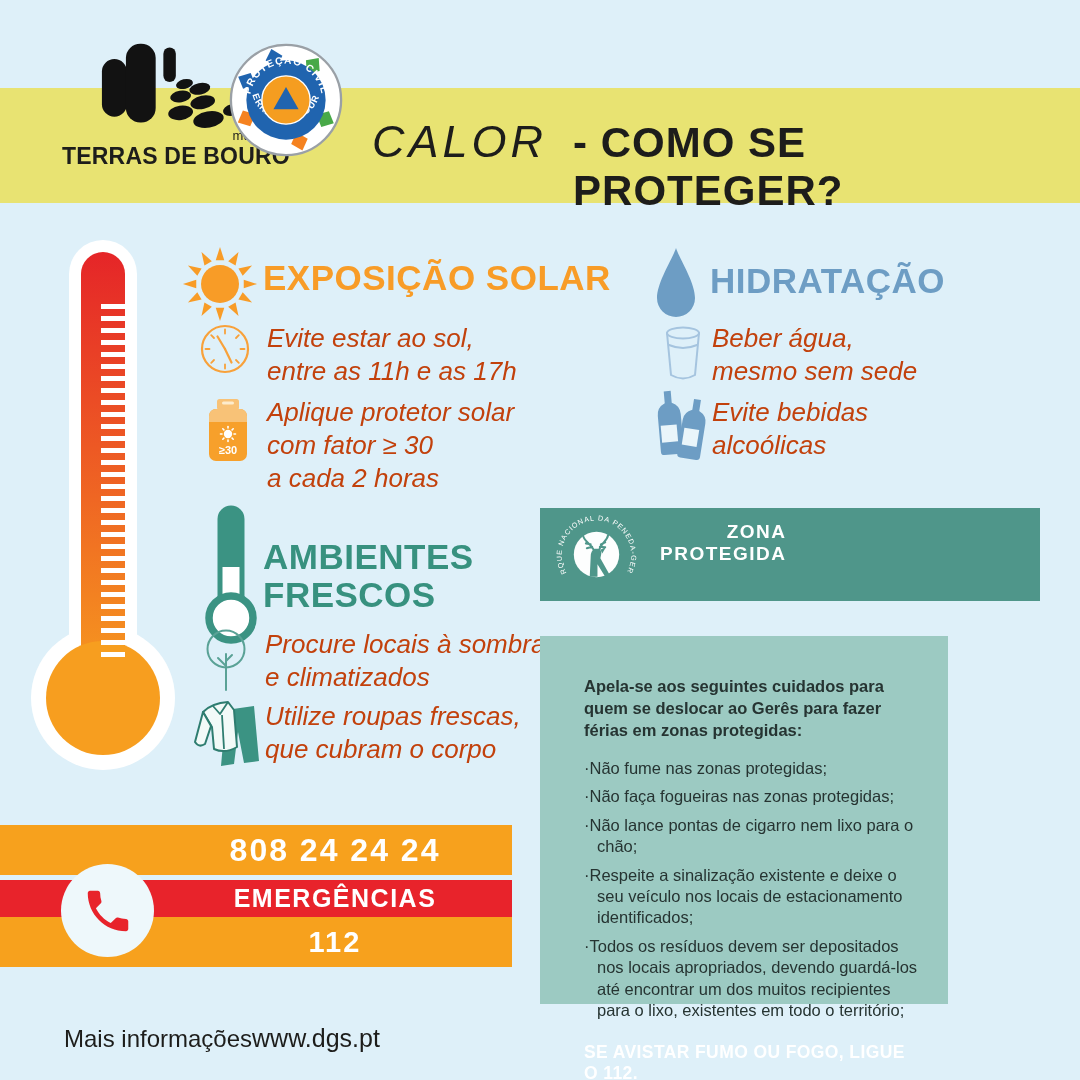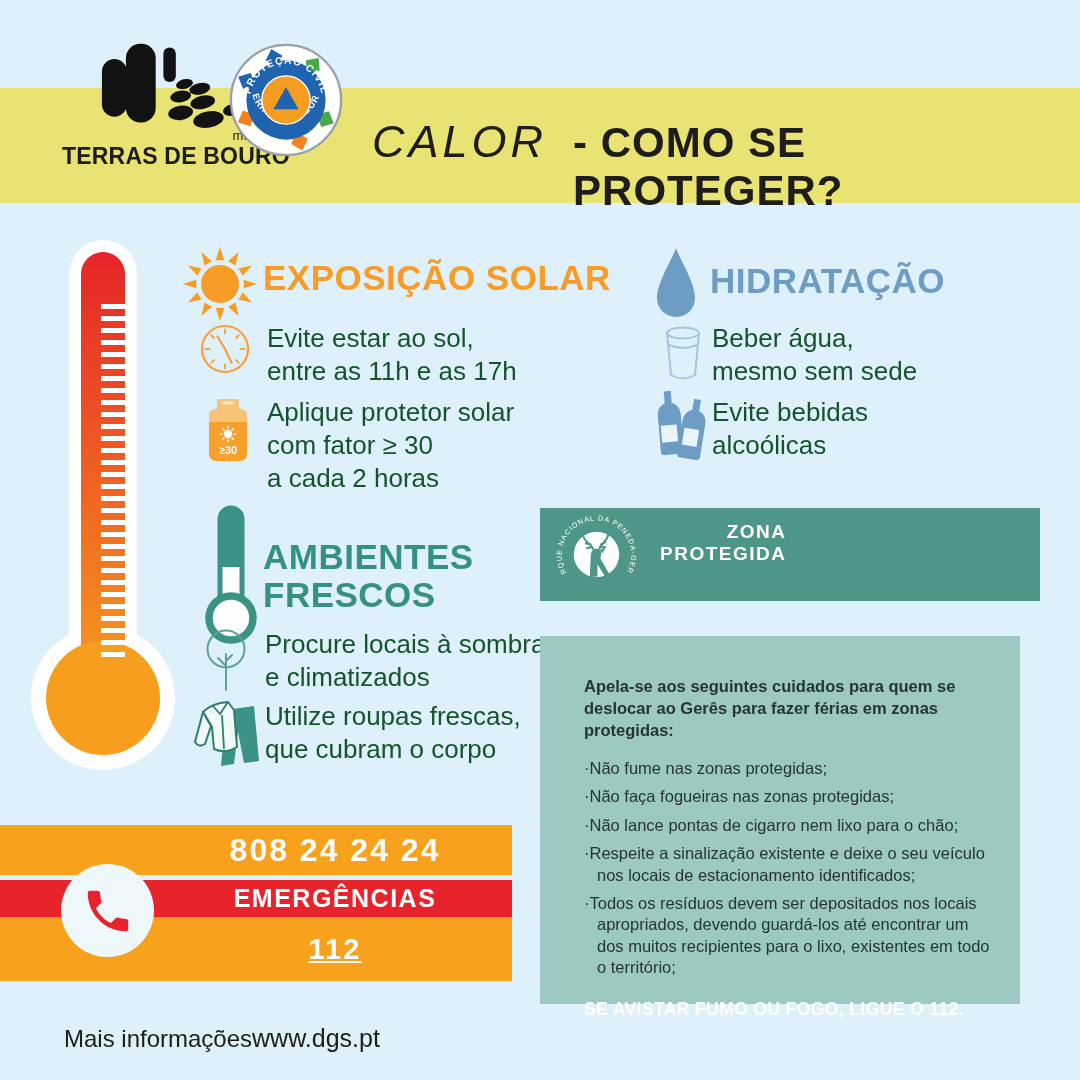--- a/index.html
+++ b/index.html
@@ -20,45 +20,45 @@
   .title .calor{font-style:italic;font-weight:400;font-size:45px;letter-spacing:4px;}
   .title .rest{font-weight:800;font-size:42px;letter-spacing:1px;}
   
   .thermo-big{position:absolute;left:28px;top:240px;width:150px;height:532px;}
   
   .sec-h{position:absolute;font-weight:700;font-size:35px;letter-spacing:.5px;line-height:1.08;}
   .h-solar{left:263px;top:259px;color:var(--accent-orange,#f89c27);}
   .h-hydr{left:710px;top:262px;color:var(--accent-blue,#6d9dc4);}
   .h-cool{left:263px;top:538px;color:var(--accent-teal,#37917f);}
   
-  .tip{position:absolute;font-size:26px;line-height:1.27;color:#14532d;}
+  .tip{position:absolute;font-size:26px;line-height:1.27;color:#c2410c;font-style:italic;}
   .ico{position:absolute;}
   
   .zone-banner{position:absolute;left:540px;top:508px;width:500px;height:93px;background:var(--banner-teal,#4f968a);}
   .seal{position:absolute;left:14px;top:4px;width:85px;height:85px;}
   .zone-title{position:absolute;left:120px;top:13px;color:#fff;font-weight:700;font-size:19px;letter-spacing:1.5px;line-height:1.15;text-align:right;}
   
-  .zone-box{position:absolute;left:540px;top:636px;width:480px;height:368px;background:var(--box-teal,#9ccac2);
+  .zone-box{position:absolute;left:540px;top:636px;width:408px;height:368px;background:var(--box-teal,#9ccac2);
     box-sizing:border-box;padding:40px 26px 0 44px;color:#263432;}
   .zone-intro{font-size:16.5px;font-weight:700;line-height:1.33;}
   .zone-list{margin:16px 0 0;padding:0;list-style:none;font-size:16.5px;line-height:1.3;}
   .zone-list li{margin-bottom:7px;padding-left:13px;text-indent:-13px;}
   .zone-list li::before{content:"\00B7 ";}
   .zone-warning{margin-top:20px;color:#fff;font-weight:700;font-size:17.5px;letter-spacing:.4px;}
   
   .contacts{position:absolute;left:0;top:825px;width:512px;}
   .stripe{display:flex;align-items:center;justify-content:center;box-sizing:border-box;
     padding-left:158px;color:#fff;font-weight:700;}
   .stripe.red{background:var(--red,#e8232b);}
   .stripe.orange{background:var(--stripe-orange,#f7a11d);}
   .s1{height:39px;font-size:25px;letter-spacing:1.5px;}
   .s2{height:50px;font-size:32px;letter-spacing:2px;}
   .sgap{height:5px;}
   .s3{height:37px;font-size:25px;letter-spacing:1.5px;}
-  .s4{height:64px;font-size:29px;letter-spacing:2px;text-decoration:underline;}
+  .s4{height:50px;font-size:29px;letter-spacing:2px;}
   .phone-disc{position:absolute;left:61px;top:864px;width:93px;height:93px;border-radius:50%;
     background:#eef8fb;display:flex;align-items:center;justify-content:center;}
   
   .footer{position:absolute;left:64px;top:1024px;display:flex;align-items:baseline;}
   .footer-label{font-size:24px;}
   .footer-url{font-size:25px;font-weight:400;}
 </style>
 </head>
 <body>
 

